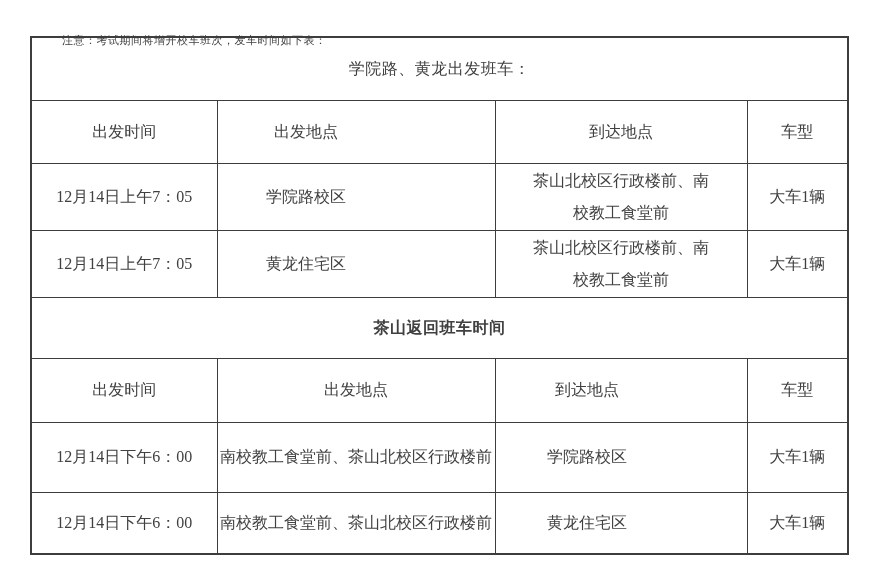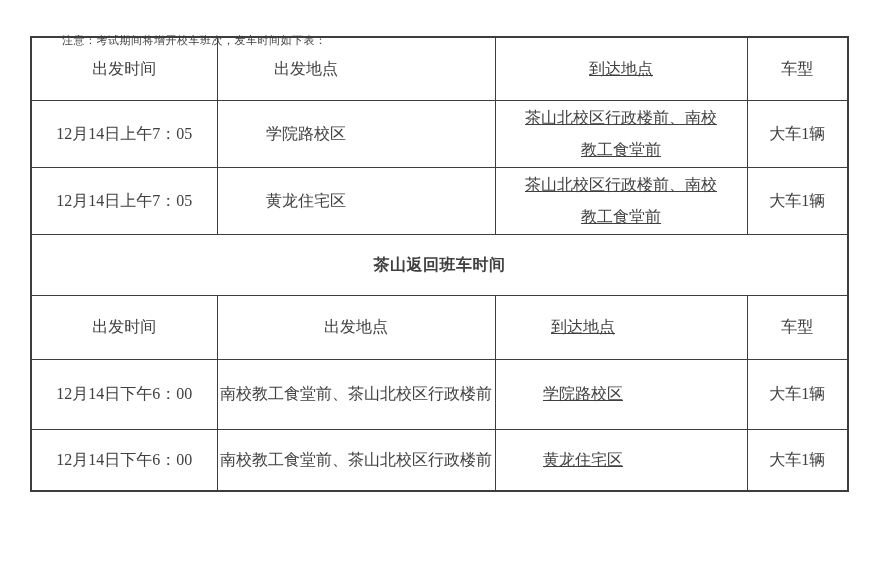--- a/index.html
+++ b/index.html
@@ -38,21 +38,21 @@
     line-height: 2;
     color: #404040;
     overflow: hidden;
   }
   col.c1 { width: 186px; }
   col.c2 { width: 278px; }
   col.c3 { width: 252px; }
   col.c4 { width: 101px; }
 
   td.c2 { padding: 0 0; }
-  td.c3 { padding: 0 24px; text-decoration: underline; }
+  td.c3 { padding: 0 32px; }
   td.bias { padding-right: 100px; }   
 
   tr.rh-title1 { height: 63px; }
   tr.rh-head1  { height: 63px; }
   tr.rh-data1  { height: 67px; }
   tr.rh-data2  { height: 67px; }
   tr.rh-title2 { height: 61px; font-weight: bold; }
   tr.rh-head2  { height: 64px; }
   tr.rh-data3  { height: 70px; }
   tr.rh-data4  { height: 62px; }
@@ -68,20 +68,23 @@
 
   <table class="bus">
     <colgroup>
       <col class="c1">
         <col class="c2">
         <col class="c3">
         <col class="c4">
     </colgroup>
     <tbody>
 
+      <tr class="rh-title1">
+        <td colspan="4" class="section-title">学院路、黄龙出发班车：</td>
+      </tr>
       <tr class="rh-head1">
         <td>出发时间</td>
         <td class="c2 bias">出发地点</td>
         <td class="c3">到达地点</td>
         <td>车型</td>
       </tr>
       <tr class="rh-data1">
         <td>12月14日上午7：05</td>
         <td class="c2 bias">学院路校区</td>
         <td class="c3">茶山北校区行政楼前、南校教工食堂前</td>

